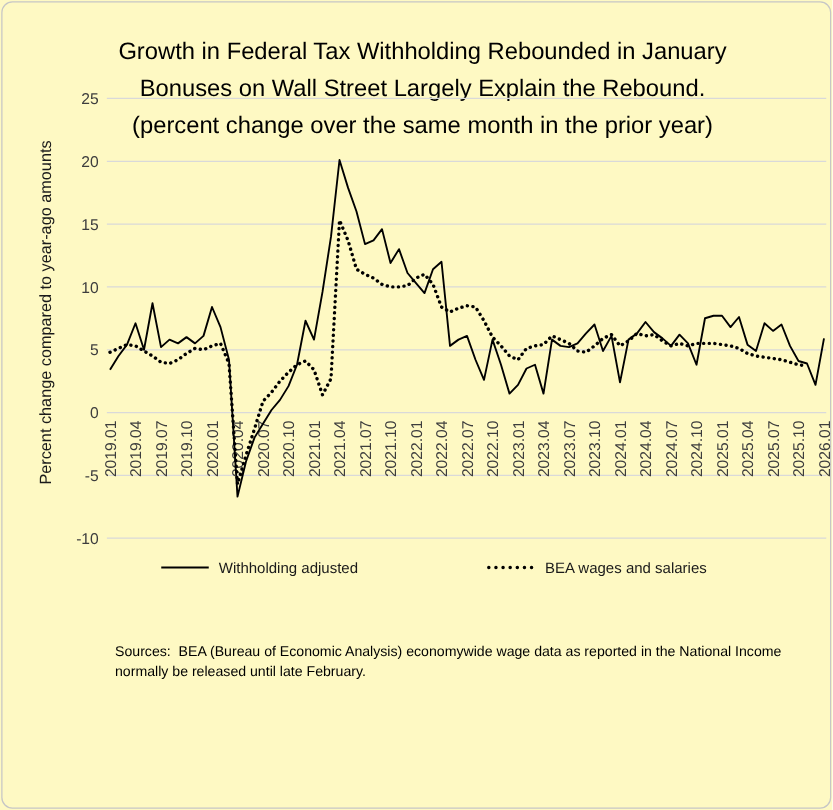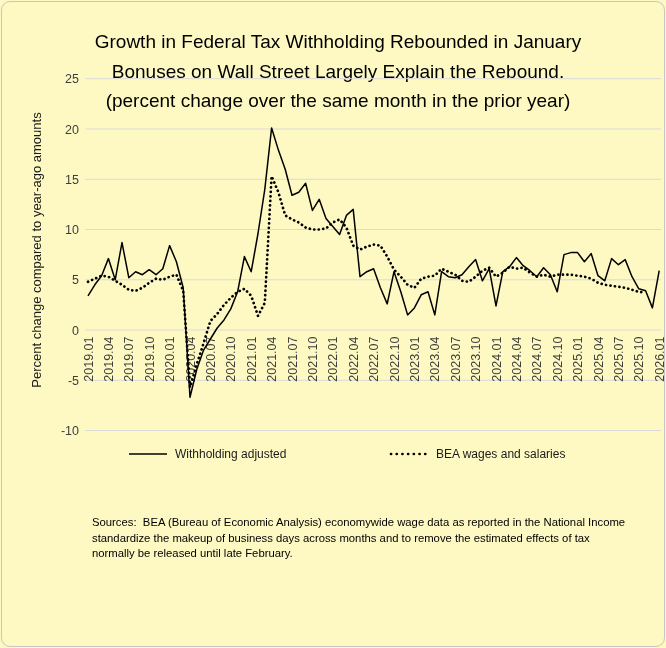--- a/index.html
+++ b/index.html
@@ -93,16 +93,15 @@
     <div class="legend-item dotted">
       <svg width="40" height="10">
         <line x1="2" y1="5" x2="38" y2="5" stroke="#000" stroke-width="2.7" stroke-dasharray="0.1 5.6" stroke-linecap="round"></line>
       </svg>
       <span>BEA wages and salaries</span>
     </div>
   </div>
 
   <div class="footnote">
     <div>Sources:  BEA (Bureau of Economic Analysis) economywide wage data as reported in the National Income</div>
-    <div>standardize the makeup of business days across months and to remove the estimated effects of tax</div>
     <div>normally be released until late February.</div>
   </div>
 </div>
 
 </body></html>

